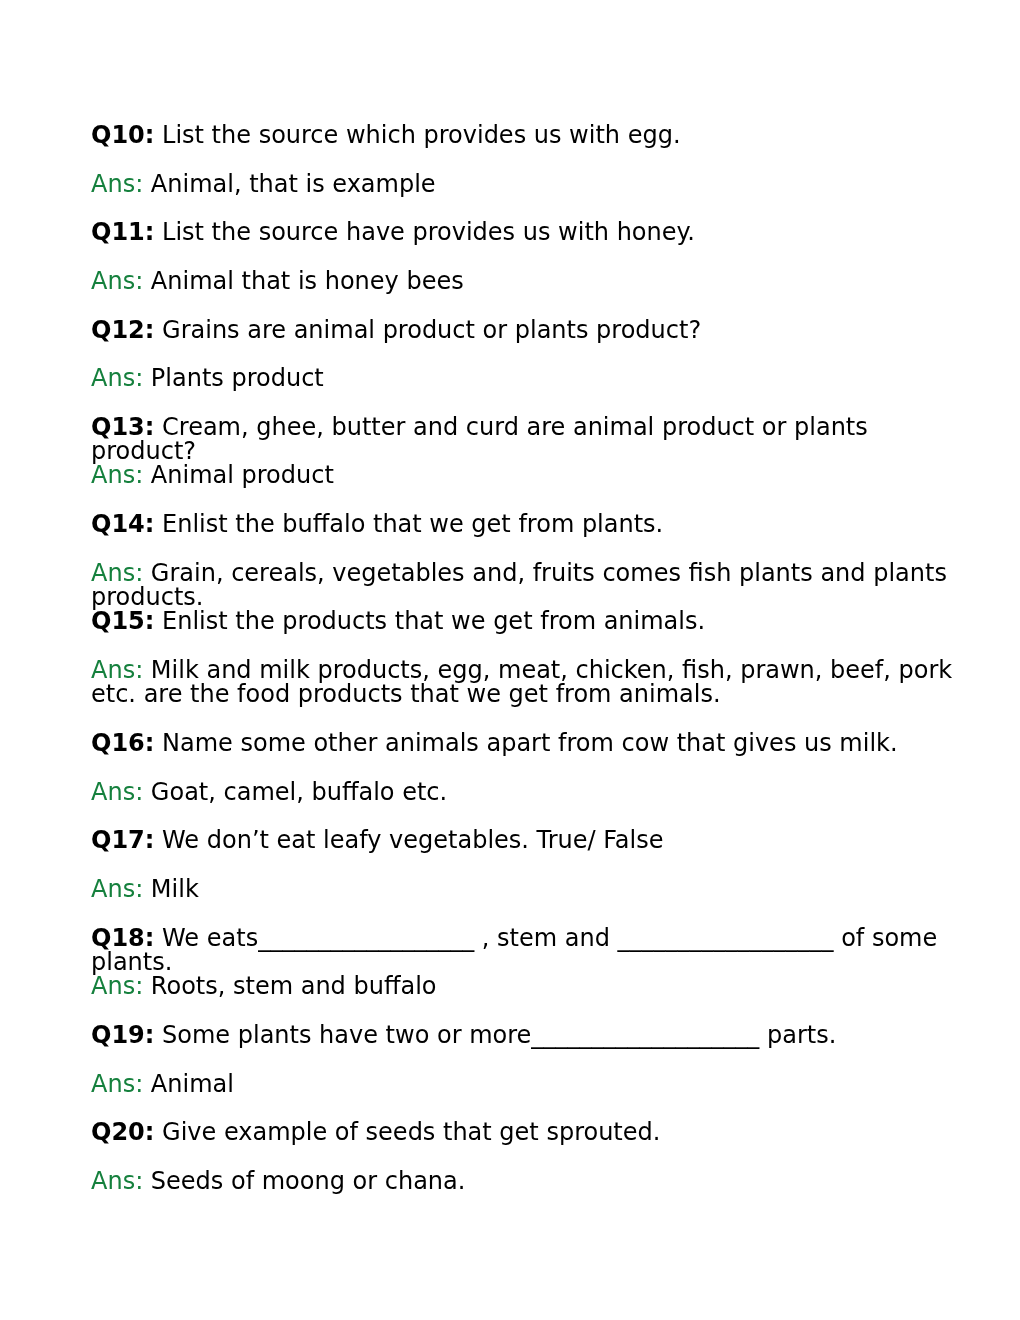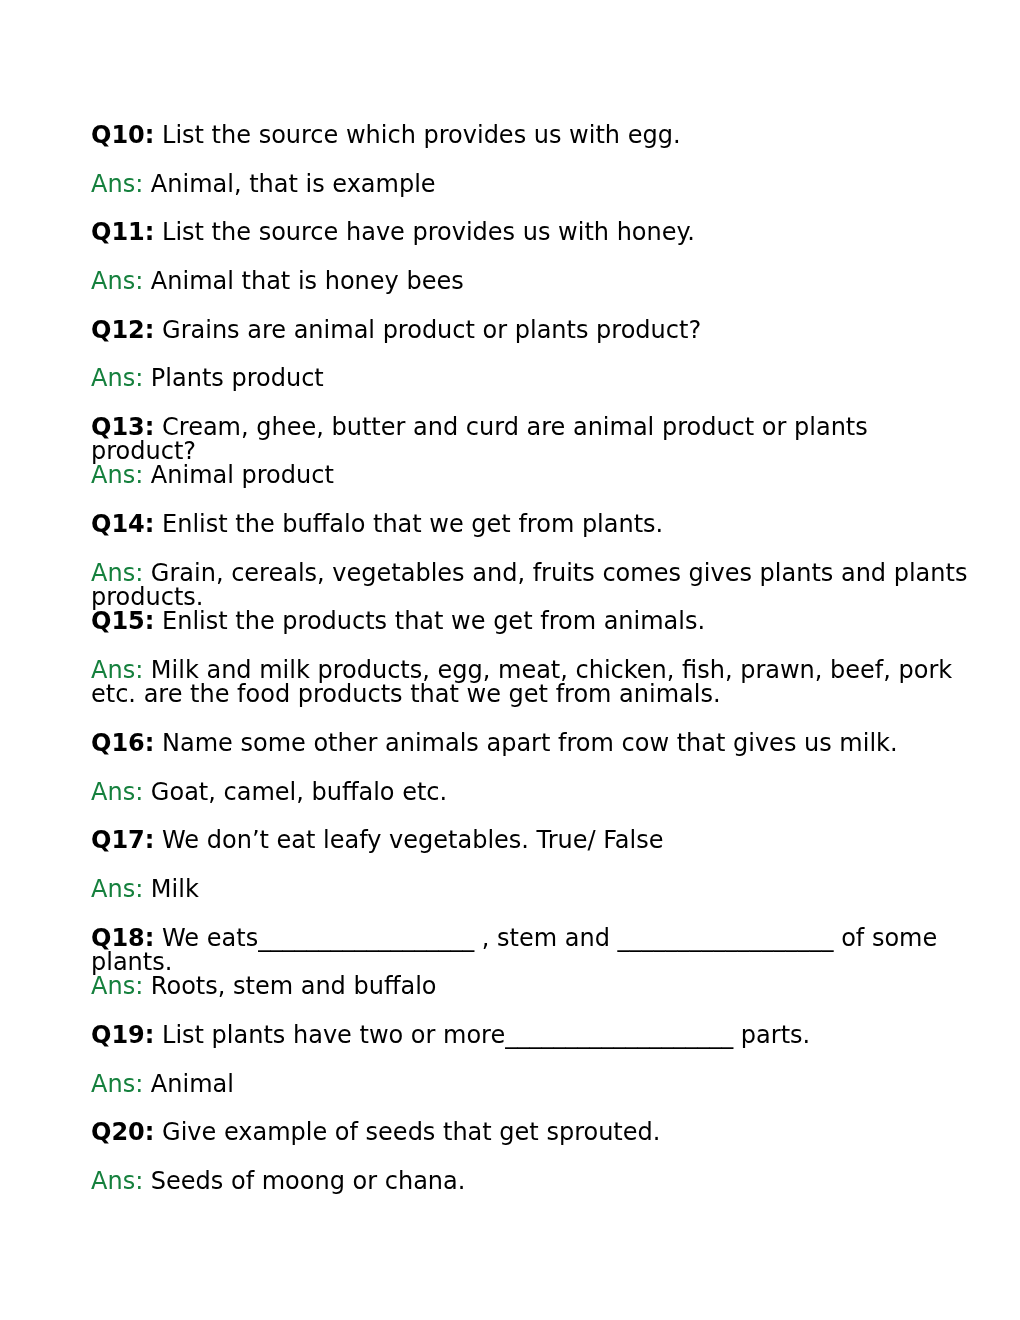--- a/index.html
+++ b/index.html
@@ -16,26 +16,26 @@
 <div class="page">
   <p class="para" style="top:0px"><span class="q-label">Q10:</span><span> List the source which provides us with egg.</span></p>
   <p class="para" style="top:49px"><span class="a-label">Ans:</span><span> Animal, that is example</span></p>
   <p class="para" style="top:97px"><span class="q-label">Q11:</span><span> List the source have provides us with honey.</span></p>
   <p class="para" style="top:146px"><span class="a-label">Ans:</span><span> Animal that is honey bees</span></p>
   <p class="para" style="top:195px"><span class="q-label">Q12:</span><span> Grains are animal product or plants product?</span></p>
   <p class="para" style="top:243px"><span class="a-label">Ans:</span><span> Plants product</span></p>
   <p class="para" style="top:292px"><span class="q-label">Q13:</span><span> Cream, ghee, butter and curd are animal product or plants product?</span></p>
   <p class="para" style="top:340px"><span class="a-label">Ans:</span><span> Animal product</span></p>
   <p class="para" style="top:389px"><span class="q-label">Q14:</span><span> Enlist the buffalo that we get from plants.</span></p>
-  <p class="para" style="top:438px"><span class="a-label">Ans:</span><span> Grain, cereals, vegetables and, fruits comes gives plants and plants products.</span></p>
+  <p class="para" style="top:438px"><span class="a-label">Ans:</span><span> Grain, cereals, vegetables and, fruits comes fish plants and plants products.</span></p>
   <p class="para" style="top:486px"><span class="q-label">Q15:</span><span> Enlist the products that we get from animals.</span></p>
   <p class="para" style="top:535px"><span class="a-label">Ans:</span><span> Milk and milk products, egg, meat, chicken, fish, prawn, beef, pork etc. are the food products that we get from animals.</span></p>
   <p class="para" style="top:608px"><span class="q-label">Q16:</span><span> Name some other animals apart from cow that gives us milk.</span></p>
   <p class="para" style="top:657px"><span class="a-label">Ans:</span><span> Goat, camel, buffalo etc.</span></p>
   <p class="para" style="top:705px"><span class="q-label">Q17:</span><span> We don’t eat leafy vegetables. True/ False</span></p>
   <p class="para" style="top:754px"><span class="a-label">Ans:</span><span> Milk</span></p>
   <p class="para" style="top:803px"><span class="q-label">Q18:</span><span> We eats__________________ , stem and __________________ of some plants.</span></p>
   <p class="para" style="top:851px"><span class="a-label">Ans:</span><span> Roots, stem and buffalo</span></p>
-  <p class="para" style="top:900px"><span class="q-label">Q19:</span><span> List plants have two or more___________________ parts.</span></p>
+  <p class="para" style="top:900px"><span class="q-label">Q19:</span><span> Some plants have two or more___________________ parts.</span></p>
   <p class="para" style="top:949px"><span class="a-label">Ans:</span><span> Animal</span></p>
   <p class="para" style="top:997px"><span class="q-label">Q20:</span><span> Give example of seeds that get sprouted.</span></p>
   <p class="para" style="top:1046px"><span class="a-label">Ans:</span><span> Seeds of moong or chana.</span></p>
 </div>
 
 </body></html>

